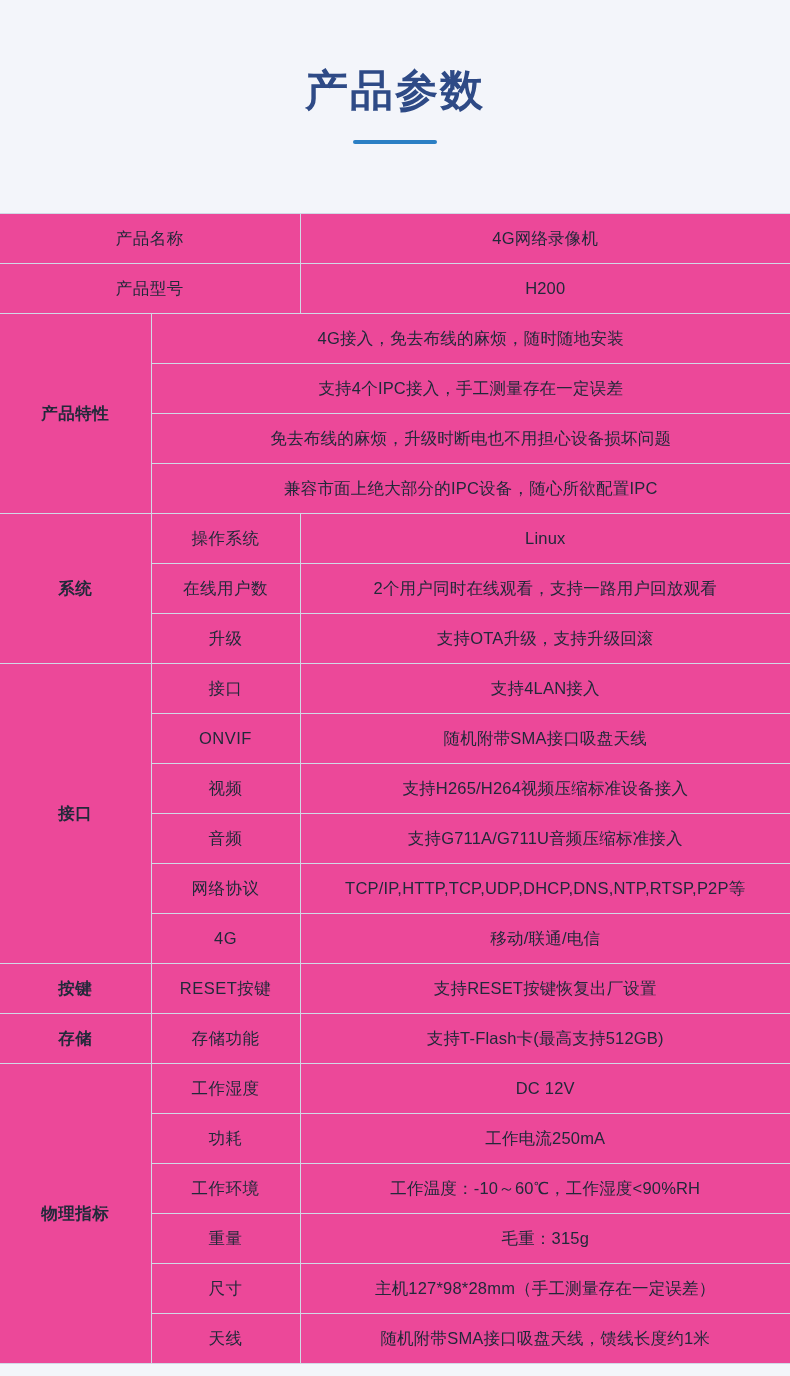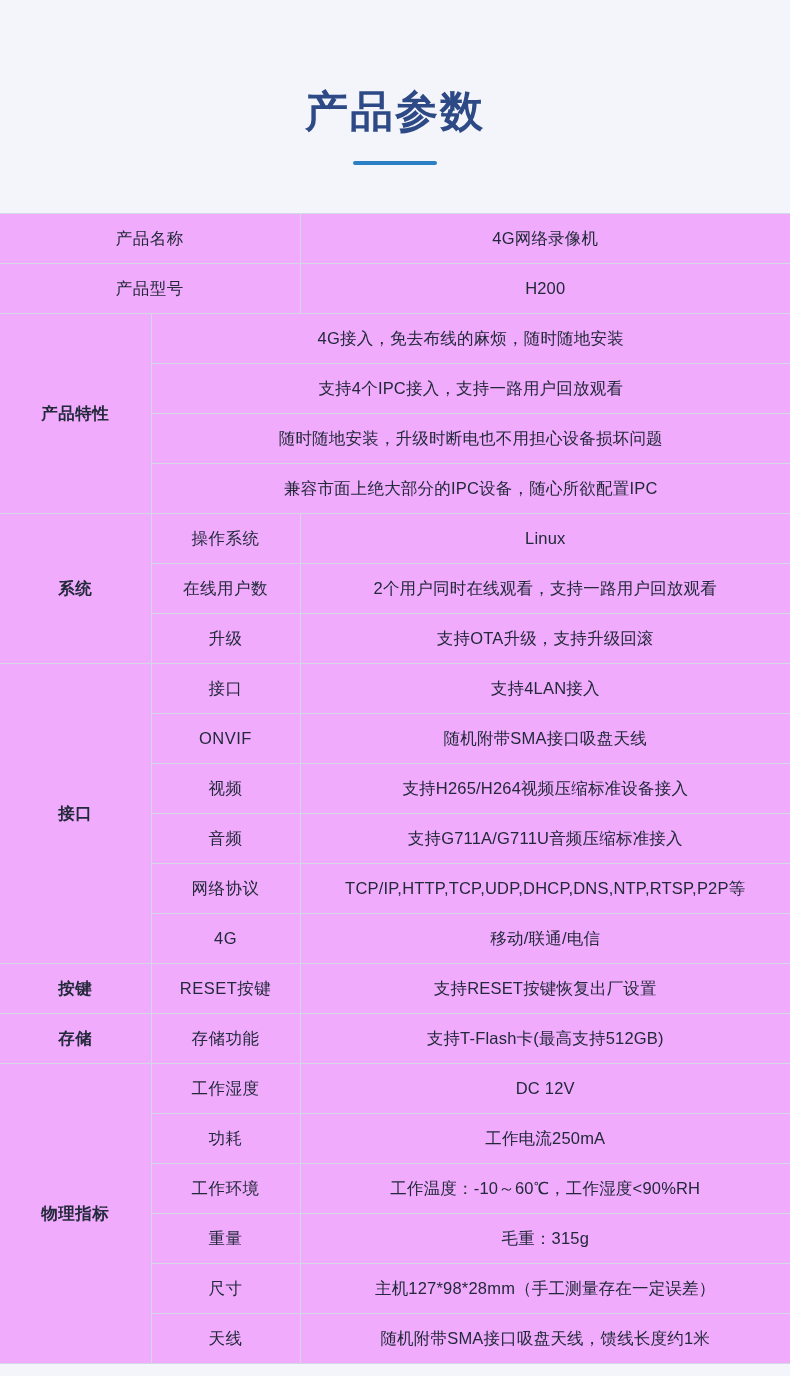--- a/index.html
+++ b/index.html
@@ -18,21 +18,21 @@
     overflow: hidden;
   }
 
   
   .header {
     height: 213px;
     display: flex;
     flex-direction: column;
     align-items: center;
     justify-content: flex-start;
-    padding-top: 85px;
+    padding-top: 64px;
   }
   .header-title {
     font-size: 43px;
     font-weight: bold;
     letter-spacing: 2px;
     color: #2e4a86;
     line-height: 1.25;
   }
   .header-rule {
     margin-top: 22px;
@@ -40,21 +40,21 @@
     height: 4px;
     background: #2b7fc4;
     border-radius: 2px;
   }
 
   
   .spec-table {
     width: 790px;
     border-collapse: collapse;
     table-layout: fixed;
-    background: #f0abfc;
+    background: #ec4899;
   }
   .spec-table col.c1 { width: 151px; }
   .spec-table col.c2 { width: 149px; }
   .spec-table col.c3 { width: 490px; }
 
   .spec-table td {
     border: 1px solid #d2d8e6;
     height: 50px;
     font-size: 16.5px;
     text-align: center;
@@ -101,24 +101,24 @@
         </tr>
         <tr>
           <td class="label" colspan="2">产品型号</td>
           <td class="value">H200</td>
         </tr>
         <tr>
           <td class="group" rowspan="4">产品特性</td>
           <td class="value" colspan="2">4G接入，免去布线的麻烦，随时随地安装</td>
         </tr>
         <tr>
-          <td class="value" colspan="2">支持4个IPC接入，支持一路用户回放观看</td>
+          <td class="value" colspan="2">支持4个IPC接入，手工测量存在一定误差</td>
         </tr>
         <tr>
-          <td class="value" colspan="2">随时随地安装，升级时断电也不用担心设备损坏问题</td>
+          <td class="value" colspan="2">免去布线的麻烦，升级时断电也不用担心设备损坏问题</td>
         </tr>
         <tr>
           <td class="value" colspan="2">兼容市面上绝大部分的IPC设备，随心所欲配置IPC</td>
         </tr>
         <tr>
           <td class="group" rowspan="3">系统</td>
           <td class="label">操作系统</td>
           <td class="value">Linux</td>
         </tr>
         <tr>

